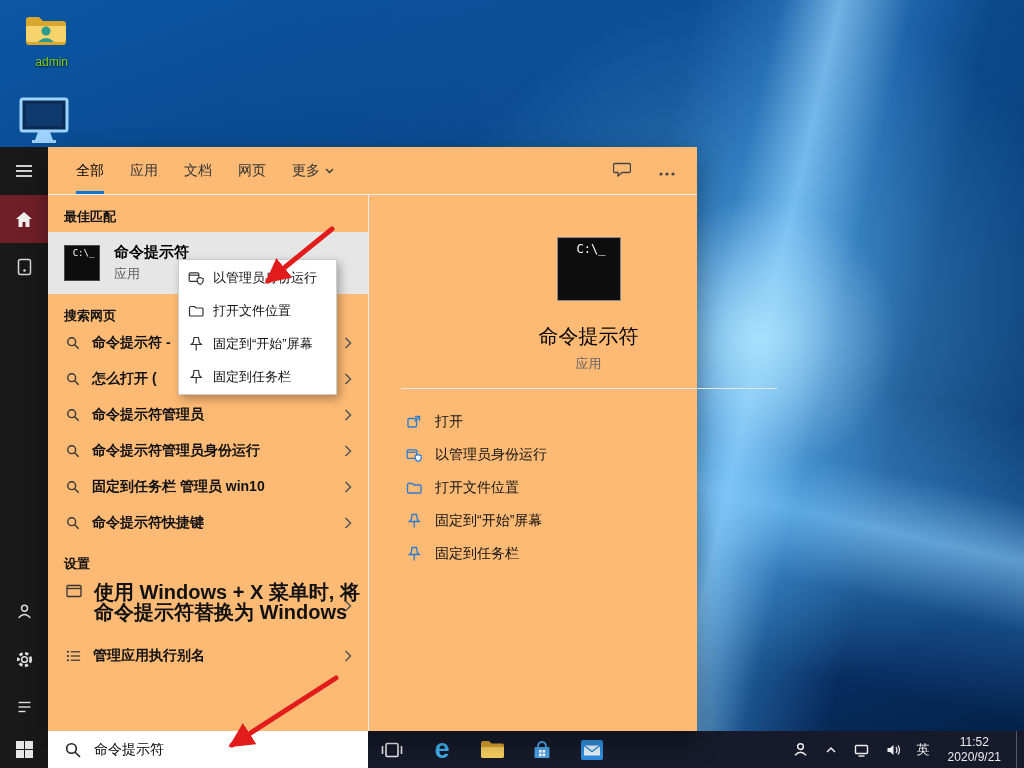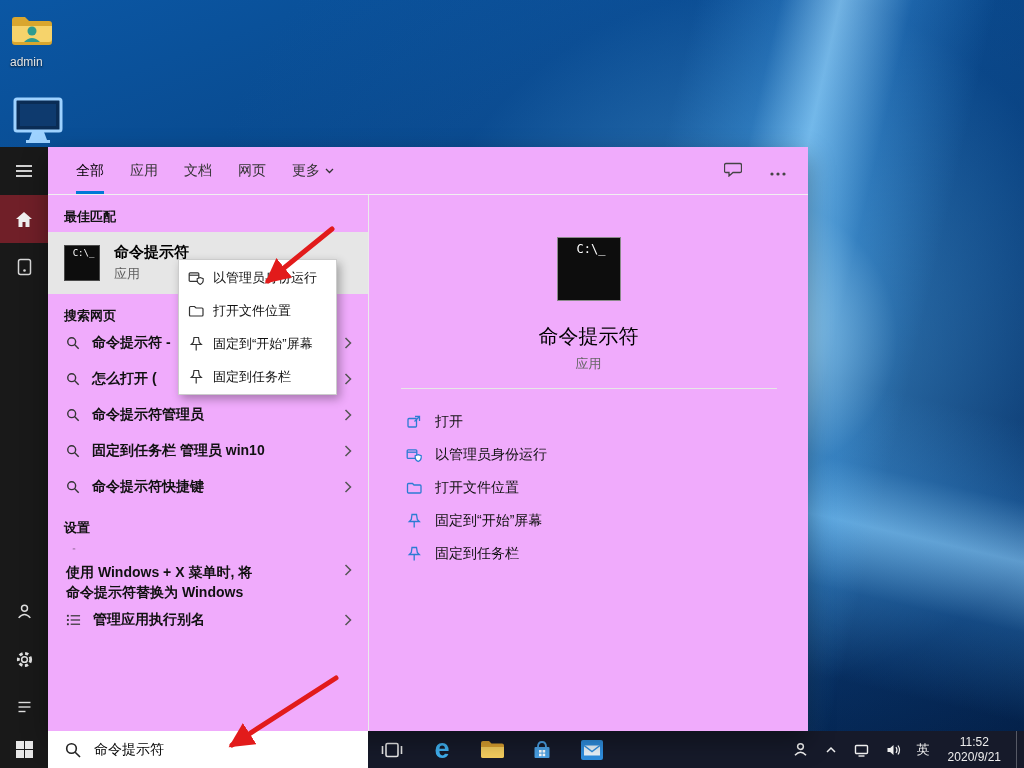--- a/index.html
+++ b/index.html
@@ -10,21 +10,21 @@
   
   #wallpaper{inset:0;z-index:0;
     background-color:#04264f;
     background-image:
       radial-gradient(circle at 74% 44%, rgba(170,225,255,.95), rgba(90,180,245,.40) 16%, rgba(25,95,175,.18) 40%, rgba(0,0,0,0) 66%),
       linear-gradient(103deg, rgba(0,0,0,0) 58%, rgba(70,160,230,.35) 65%, rgba(155,218,255,.85) 70%, rgba(70,160,230,.35) 76%, rgba(0,0,0,0) 83%),
       linear-gradient(13deg, rgba(0,0,0,0) 28%, rgba(60,150,225,.30) 37%, rgba(145,212,255,.75) 44%, rgba(60,150,225,.30) 50%, rgba(0,0,0,0) 58%),
       linear-gradient(160deg,#0b57a4 0%,#07407e 40%,#032a5c 72%,#021a3e 100%);}
 
   
-  .desk-ic{z-index:1;width:58px;text-align:left;color:#e5e5e5;font-size:12px;}
+  .desk-ic{z-index:1;width:58px;text-align:right;color:#84cc16;font-size:12px;}
   .desk-ic .lbl{margin-top:2px;text-shadow:0 1px 2px rgba(0,0,0,.8);}
   #icon-admin{left:10px;top:12px;}
   #icon-pc{left:12px;top:96px;}
 
   
   #taskbar{left:0;top:731px;width:1024px;height:37px;background:#161a2a;z-index:2;
            display:flex;align-items:center;}
   .tb-icons{position:absolute;left:374px;top:0;height:37px;display:flex;align-items:center;gap:14px;}
   .tb-btn{width:36px;height:37px;display:flex;align-items:center;justify-content:center;}
   .edge-e{font-size:27px;font-weight:bold;color:#3fb0f0;line-height:1;}
@@ -36,21 +36,21 @@
 
   
   #rail{left:0;top:147px;width:48px;height:621px;background:#191919;z-index:3;
         display:flex;flex-direction:column;}
   .rail-btn{width:48px;height:48px;display:flex;align-items:center;justify-content:center;}
   .rail-home{background:#701f28;}
   .rail-spacer{flex:1;}
   .rail-start{width:48px;height:37px;display:flex;align-items:center;justify-content:center;}
 
   
-  #panel{left:48px;top:147px;width:760px;height:584px;background:#f0abfc;z-index:4;
+  #panel{left:48px;top:147px;width:649px;height:584px;background:#fdba74;z-index:4;
          box-shadow:0 10px 24px rgba(0,0,0,.35);color:#1b1b1b;}
   #tabs{position:absolute;left:0;top:0;width:100%;height:48px;display:flex;align-items:stretch;
         padding-left:28px;box-sizing:border-box;border-bottom:1px solid #f0f0f0;}
   .tab{display:flex;align-items:center;gap:5px;margin-right:26px;font-size:14px;color:#333;
        border-bottom:3px solid transparent;padding-top:3px;}
   .tab.active{color:#000;border-bottom-color:#0078d7;}
   .hdr-icons{position:absolute;right:22px;top:0;height:48px;display:flex;align-items:center;gap:28px;}
 
   #left-col{position:absolute;left:0;top:48px;width:320px;bottom:0;overflow:hidden;}
   .sec-hdr{margin:13px 0 0 16px;height:18px;font-size:13px;font-weight:bold;color:#111;}
@@ -59,21 +59,21 @@
   .cmd-icon{background:#0d0d0d;border:1px solid #4a4a4a;color:#fff;box-sizing:border-box;
             font-family:"DejaVu Sans Mono",monospace;overflow:hidden;text-align:center;}
   .cmd-sm{width:36px;height:36px;font-size:9px;padding:2px 0 0 3px;}
   .cmd-lg{width:64px;height:64px;font-size:12px;padding:4px 0 0 5px;border-color:#8a8a8a;}
   .bm-title{font-size:15px;font-weight:bold;color:#000;}
   .bm-sub{font-size:13px;color:#5f5f5f;margin-top:3px;}
   .srow{position:relative;height:36px;display:flex;align-items:center;padding-left:18px;gap:12px;
         font-size:14px;font-weight:600;color:#111;}
   .srow .chev{position:absolute;right:16px;top:50%;transform:translateY(-50%);}
   .set-row1{position:relative;height:56px;display:flex;align-items:flex-start;padding:9px 0 0 18px;gap:12px;
-        font-size:14px;font-weight:600;color:#111;line-height:20px;flex-direction:column;}
+        font-size:20px;font-weight:600;color:#111;line-height:20px;}
   .set-row1 .chev{position:absolute;right:16px;top:50%;transform:translateY(-50%);}
   .set-ic{margin-top:2px;}
 
   #detail{position:absolute;left:320px;top:48px;width:439px;bottom:0;border-left:1px solid #ebebeb;
           text-align:center;}
   #detail .cmd-lg{margin:42px auto 0;}
   .dt-title{margin-top:22px;font-size:20px;color:#000;}
   .dt-sub{margin-top:5px;font-size:13px;color:#666;}
   .dt-divider{width:376px;height:1px;background:#e7e7e7;margin:15px auto 16px;}
   .action{display:flex;align-items:center;gap:13px;height:33px;padding-left:37px;
@@ -309,20 +309,30 @@
       <svg class="chev" width="8" height="12" viewBox="0 0 8 12">
           <polyline points="1.5,1 6.5,6 1.5,11" fill="none" stroke="#555" stroke-width="1.5"></polyline>
         </svg>
     </div>
     <div class="srow">
       <svg width="14" height="14" viewBox="0 0 16 16">
           <circle cx="6.5" cy="6.5" r="4.5" fill="none" stroke="#333" stroke-width="1.6"></circle>
           <line x1="10" y1="10" x2="14.5" y2="14.5" stroke="#333" stroke-width="1.6"></line>
         </svg>
       <span>命令提示符管理员</span>
+      <svg class="chev" width="8" height="12" viewBox="0 0 8 12">
+          <polyline points="1.5,1 6.5,6 1.5,11" fill="none" stroke="#555" stroke-width="1.5"></polyline>
+        </svg>
+    </div>
+    <div class="srow">
+      <svg width="14" height="14" viewBox="0 0 16 16">
+          <circle cx="6.5" cy="6.5" r="4.5" fill="none" stroke="#333" stroke-width="1.6"></circle>
+          <line x1="10" y1="10" x2="14.5" y2="14.5" stroke="#333" stroke-width="1.6"></line>
+        </svg>
+      <span>命令提示符管理员身份运行</span>
       <svg class="chev" width="8" height="12" viewBox="0 0 8 12">
           <polyline points="1.5,1 6.5,6 1.5,11" fill="none" stroke="#555" stroke-width="1.5"></polyline>
         </svg>
     </div>
     <div class="srow">
       <svg width="14" height="14" viewBox="0 0 16 16">
           <circle cx="6.5" cy="6.5" r="4.5" fill="none" stroke="#333" stroke-width="1.6"></circle>
           <line x1="10" y1="10" x2="14.5" y2="14.5" stroke="#333" stroke-width="1.6"></line>
         </svg>
       <span>固定到任务栏 管理员 win10</span>

